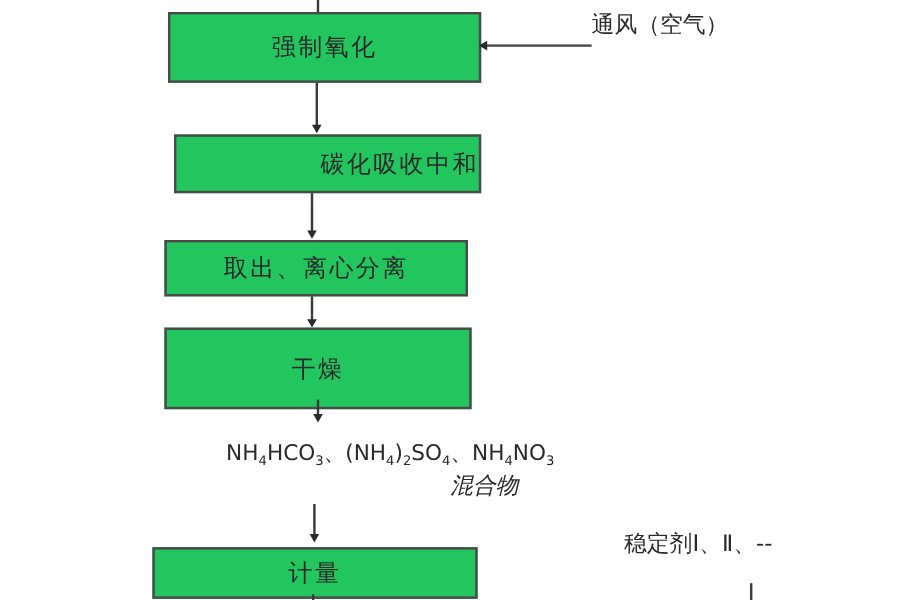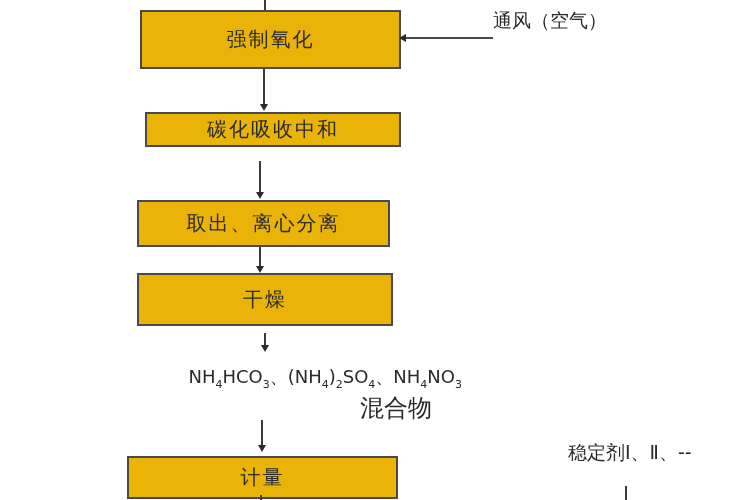--- a/index.html
+++ b/index.html
@@ -1,18 +1,18 @@
 <!DOCTYPE html>
 <html><head>
   <meta charset="utf-8">
   <style>
     html, body { margin: 0; padding: 0; background: #ffffff; }
     body { width: 750px; height: 500px; position: relative; overflow: hidden;
            font-family: "DejaVu Sans", sans-serif; color: #2a2a2a; }
-    .box { position: absolute; border: 2px solid #4a4a4a; background: #eab308;
+    .box { position: absolute; border: 2px solid #4a4a4a; background: #22c55e;
            display: flex; align-items: center; justify-content: center;
            font-size: 20px; letter-spacing: 2px; box-sizing: border-box; }
     .vline { position: absolute; width: 2px; background: #3a3a3a; }
     .hline { position: absolute; height: 2px; background: #4a4a4a; }
     .arrowhead { position: absolute; width: 0; height: 0;
                  border-left: 4px solid transparent; border-right: 4px solid transparent;
                  border-top: 7px solid #2a2a2a; }
     .arrowhead-left { position: absolute; width: 0; height: 0;
                  border-top: 4px solid transparent; border-bottom: 4px solid transparent;
                  border-right: 7px solid #2a2a2a; }
@@ -29,48 +29,48 @@
   <span>强制氧化</span>
 </div>
 
 <div class="hline" style="left:401px; top:37px; width:92px;"></div>
 <div class="arrowhead-left" style="left:399px; top:34px;"></div>
 <div class="label" style="left:493px; top:8px;">通风（空气）</div>
 
 <div class="vline" style="left:263px; top:69px; height:36px;"></div>
 <div class="arrowhead" style="left:260px; top:104px;"></div>
 
-<div class="box" style="left:145px; top:112px; width:256px; height:35px;">
+<div class="box" style="left:145px; top:112px; width:256px; height:49px;justify-content:flex-end;">
   <span>碳化吸收中和</span>
 </div>
 
 <div class="vline" style="left:259px; top:161px; height:32px;"></div>
 <div class="arrowhead" style="left:256px; top:192px;"></div>
 
 <div class="box" style="left:137px; top:200px; width:253px; height:47px;">
   <span>取出、离心分离</span>
 </div>
 
 <div class="vline" style="left:259px; top:247px; height:20px;"></div>
 <div class="arrowhead" style="left:256px; top:266px;"></div>
 
-<div class="box" style="left:137px; top:273px; width:256px; height:53px;">
+<div class="box" style="left:137px; top:273px; width:256px; height:68px;">
   <span>干燥</span>
 </div>
 
 <div class="vline" style="left:264px; top:333px; height:14px;"></div>
 <div class="arrowhead" style="left:261px; top:345px;"></div>
 
 <div class="formula" style="left:92px; top:365px; width:370px;">
   <span>NH</span><sub>4</sub><span>HCO</span><sub>3</sub><span>、(NH</span><sub>4</sub><span>)</span><sub>2</sub><span>SO</span><sub>4</sub><span>、NH</span><sub>4</sub><span>NO</span><sub>3</sub>
 </div>
-<div class="formula" style="left:92px; top:392px; width:340px; font-size:24px;">混合物</div>
+<div class="formula" style="left:92px; top:392px; width:340px; font-size:19px;font-style:italic;">混合物</div>
 
 <div class="vline" style="left:261px; top:420px; height:26px;"></div>
 <div class="arrowhead" style="left:258px; top:445px;"></div>
 
 <div class="box" style="left:127px; top:456px; width:271px; height:43px;">
   <span>计量</span>
 </div>
 <div class="vline" style="left:260px; top:495px; height:5px;"></div>
 
-<div class="label" style="left:520px; top:440px;margin-left:48px;">稳定剂Ⅰ、Ⅱ、--</div>
+<div class="label" style="left:520px; top:440px;">稳定剂Ⅰ、Ⅱ、--</div>
 <div class="vline" style="left:625px; top:486px; height:14px;"></div>
 
 </body></html>

